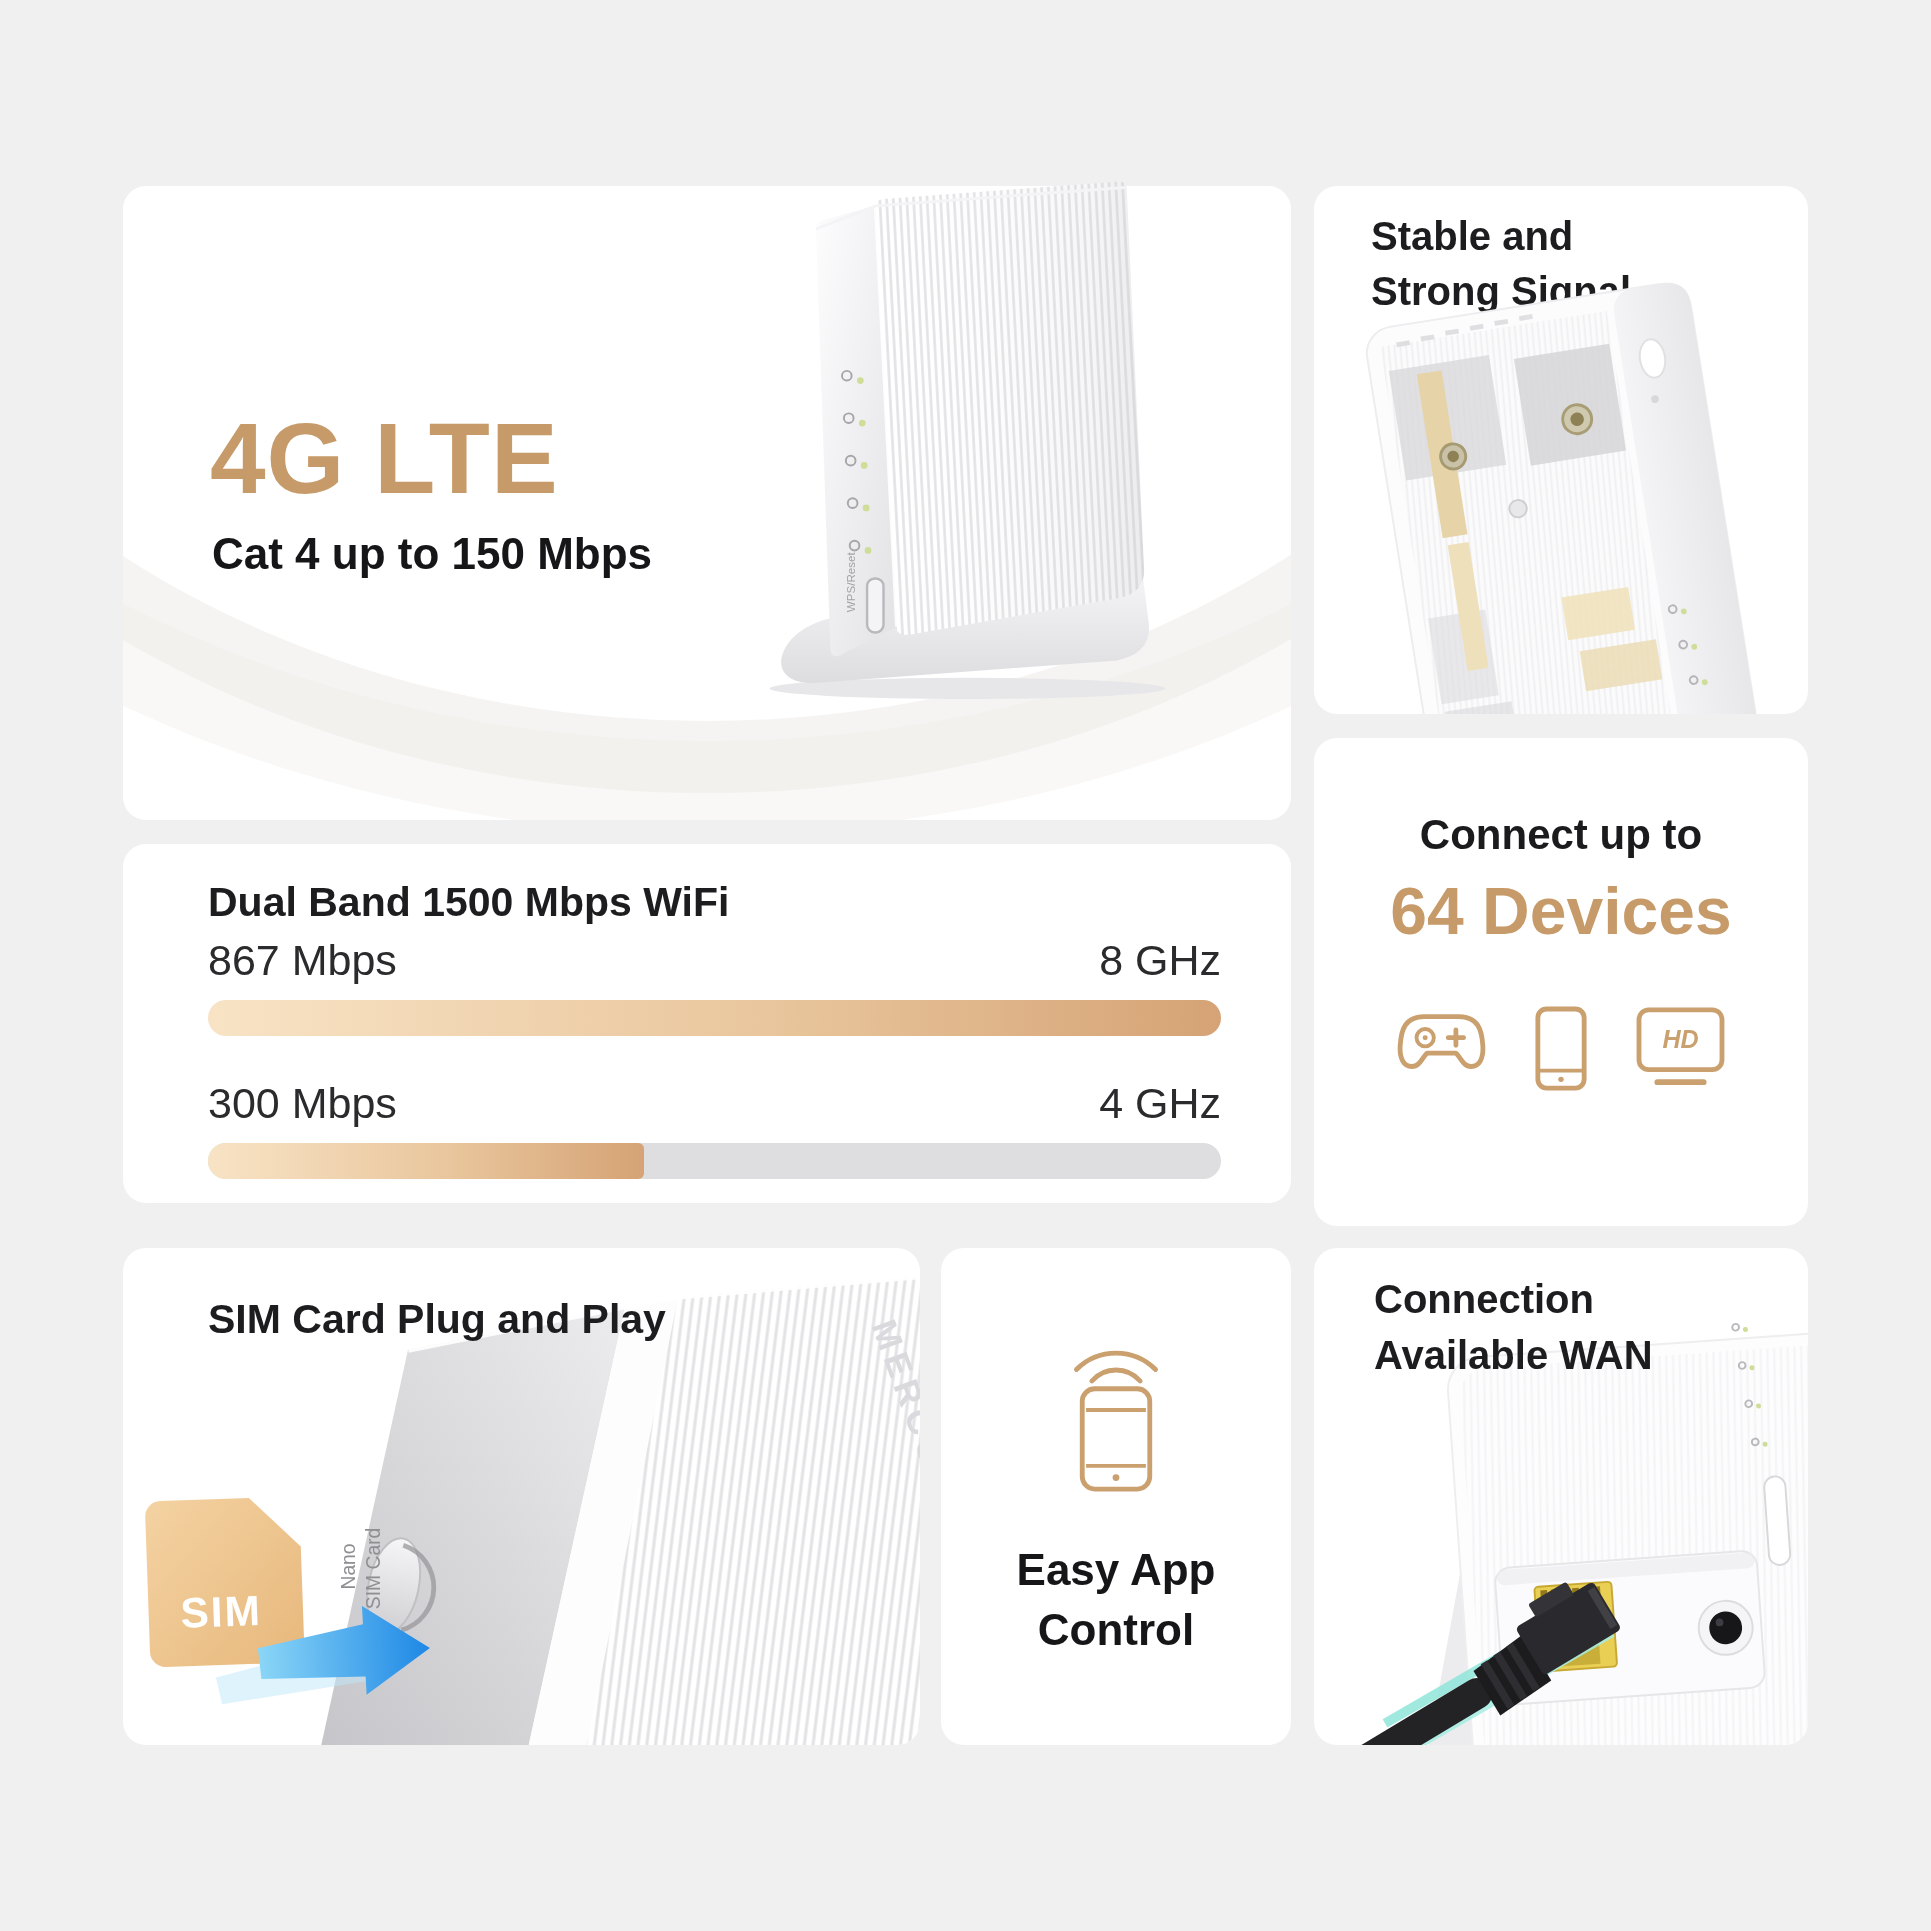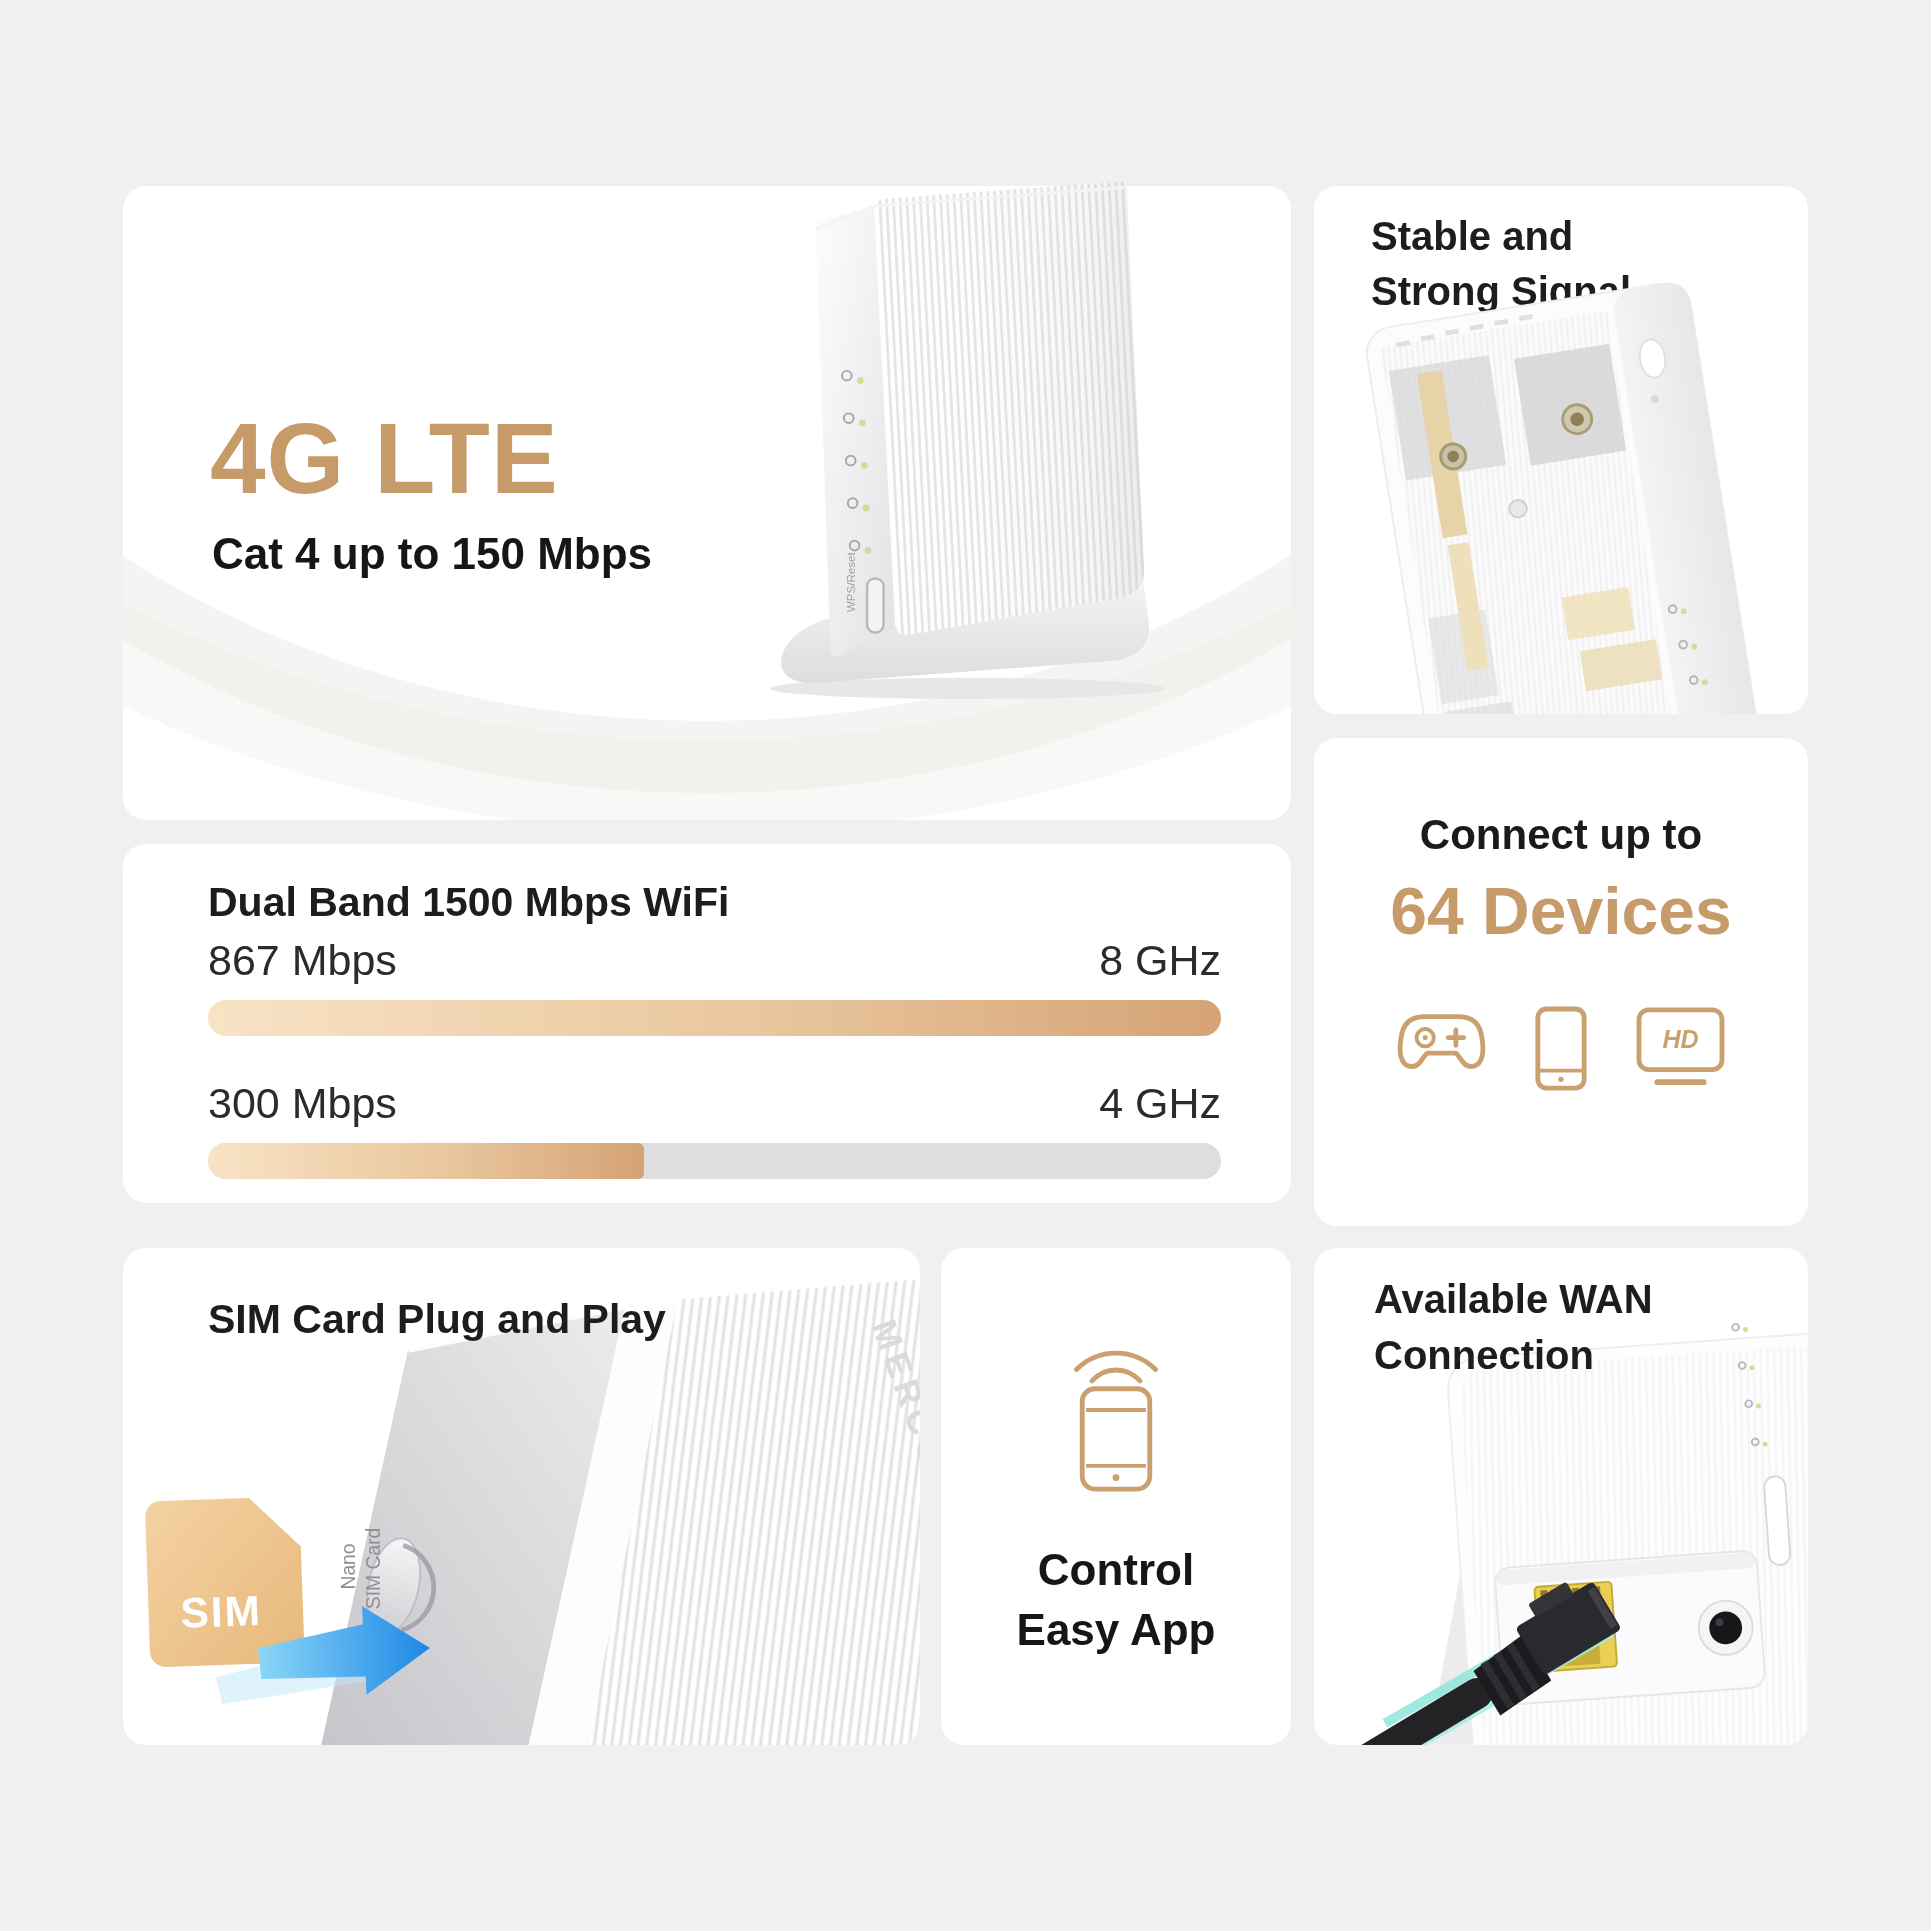--- a/index.html
+++ b/index.html
@@ -279,29 +279,29 @@
 
   <div class="card card-app">
     <svg class="app-icon" width="164" height="169" viewBox="0 0 170 175">
       <path d="M44,46 A58,58 0 0 1 126,46" fill="none" stroke="#C9A06E" stroke-width="5" stroke-linecap="round"></path>
       <path d="M60,58 A33,33 0 0 1 110,58" fill="none" stroke="#C9A06E" stroke-width="5" stroke-linecap="round"></path>
       <rect x="50" y="66" width="70" height="104" rx="13" fill="none" stroke="#C9A06E" stroke-width="5"></rect>
       <path d="M54,88 H116 M54,146 H116" stroke="#C9A06E" stroke-width="4"></path>
       <circle cx="85" cy="158" r="3.5" fill="#C9A06E"></circle>
     </svg>
     <div class="app-title">
+      <div>Easy App</div>
       <div>Control</div>
-      <div>Easy App</div>
     </div>
   </div>
 
   <div class="card card-wan">
     <div class="wan-title">
+      <div>Connection</div>
       <div>Available WAN</div>
-      <div>Connection</div>
     </div>
     <svg class="wan-art" viewBox="0 0 512 515">
       <defs>
         <pattern id="wstripes" width="7" height="12" patternUnits="userSpaceOnUse" patternTransform="rotate(3)">
           <rect width="7" height="12" fill="#fdfdfe"></rect>
           <rect x="4.4" width="2.2" height="12" fill="#ededf0"></rect>
         </pattern>
       </defs>
       <g transform="rotate(-4 360 300)">
         <polygon points="100,515 150,320 185,515" fill="#ececef"></polygon>

